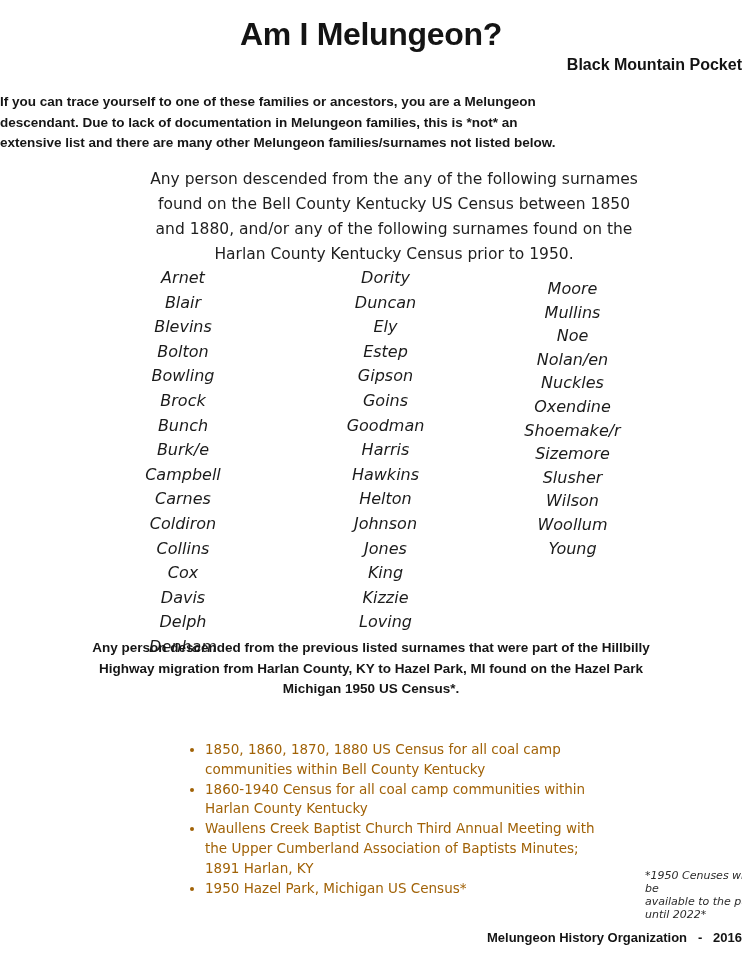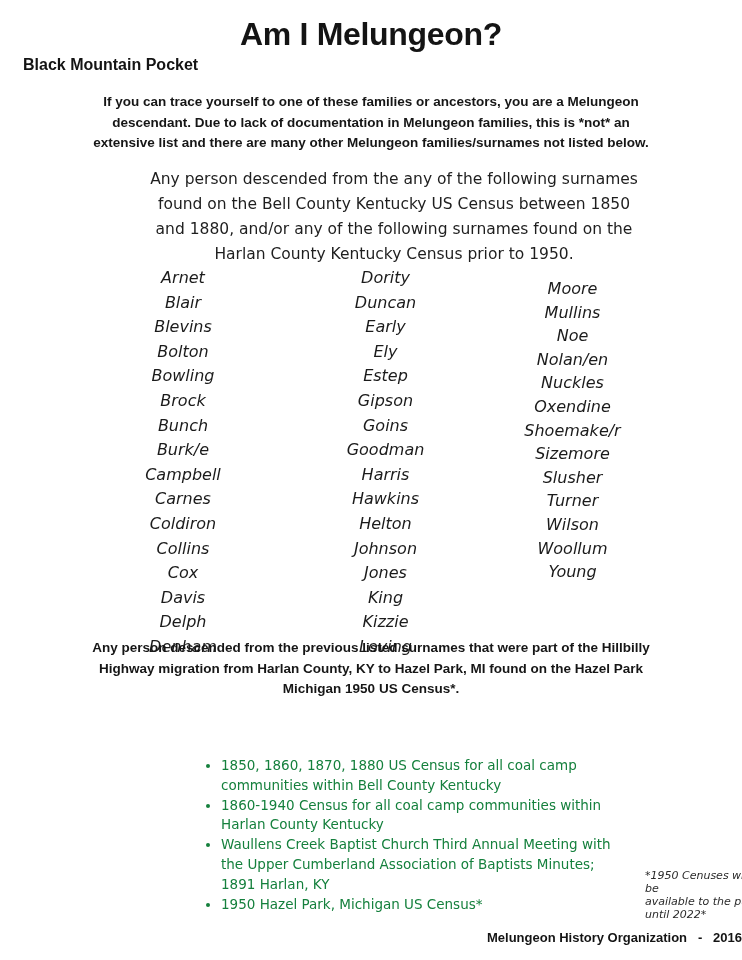--- a/index.html
+++ b/index.html
@@ -21,32 +21,31 @@
     font-family: "Liberation Sans", sans-serif;
     font-weight: 700;
     font-size: 32px;
     letter-spacing: -0.3px;
     color: #141414;
   }
   .page-subtitle {
     position: absolute;
     top: 56px; left: 0; right: 0;
     margin: 0;
-    text-align: left;
+    text-align: right;
     font-family: "Liberation Sans", sans-serif;
     font-weight: 700;
     font-size: 16px;
     color: #141414;
     padding-left: 23px;
   }
   .intro-paragraph {
     position: absolute;
     top: 92px; left: 0; right: 0;
     margin: 0;
-    text-align: center;
     white-space: pre-line;
     font-family: "Liberation Sans", sans-serif;
     font-weight: 700;
     font-size: 13.5px;
     line-height: 20.5px;
     color: #161616;
   }
   .census-paragraph {
     position: absolute;
     top: 167px; left: 0; right: 0;
@@ -83,26 +82,26 @@
     font-family: "Liberation Sans", sans-serif;
     font-weight: 700;
     font-size: 13.5px;
     line-height: 20.5px;
     color: #161616;
   }
   .source-list {
     position: absolute;
     top: 740px; left: 188px;
     width: 400px;
-    margin: 16px;
+    margin: 0;
     padding: 0 0 0 17px;
     list-style: disc outside;
     font-size: 13.5px;
     line-height: 19.8px;
-    color: #15803d;
+    color: #a16207;
   }
   .source-item { white-space: pre-line; margin: 0; padding: 0; }
   .footnote {
     position: absolute;
     top: 869px; left: 597px;
     width: 135px;
     white-space: pre-line;
     font-style: italic;
     font-size: 11px;
     line-height: 13px;
@@ -153,21 +152,20 @@
         <div class="surname">Coldiron</div>
         <div class="surname">Collins</div>
         <div class="surname">Cox</div>
         <div class="surname">Davis</div>
         <div class="surname">Delph</div>
         <div class="surname">Denham</div>
       </div>
     <div class="surname-col surname-col-2">
         <div class="surname">Dority</div>
         <div class="surname">Duncan</div>
-        <div class="surname">Early</div>
         <div class="surname">Ely</div>
         <div class="surname">Estep</div>
         <div class="surname">Gipson</div>
         <div class="surname">Goins</div>
         <div class="surname">Goodman</div>
         <div class="surname">Harris</div>
         <div class="surname">Hawkins</div>
         <div class="surname">Helton</div>
         <div class="surname">Johnson</div>
         <div class="surname">Jones</div>
@@ -178,21 +176,20 @@
     <div class="surname-col surname-col-3">
         <div class="surname">Moore</div>
         <div class="surname">Mullins</div>
         <div class="surname">Noe</div>
         <div class="surname">Nolan/en</div>
         <div class="surname">Nuckles</div>
         <div class="surname">Oxendine</div>
         <div class="surname">Shoemake/r</div>
         <div class="surname">Sizemore</div>
         <div class="surname">Slusher</div>
-        <div class="surname">Turner</div>
         <div class="surname">Wilson</div>
         <div class="surname">Woollum</div>
         <div class="surname">Young</div>
       </div>
   </div>
 
   <p class="hillbilly-paragraph">Any person descended from the previous listed surnames that were part of the Hillbilly
 Highway migration from Harlan County, KY to Hazel Park, MI found on the Hazel Park
 Michigan 1950 US Census*.</p>
 

